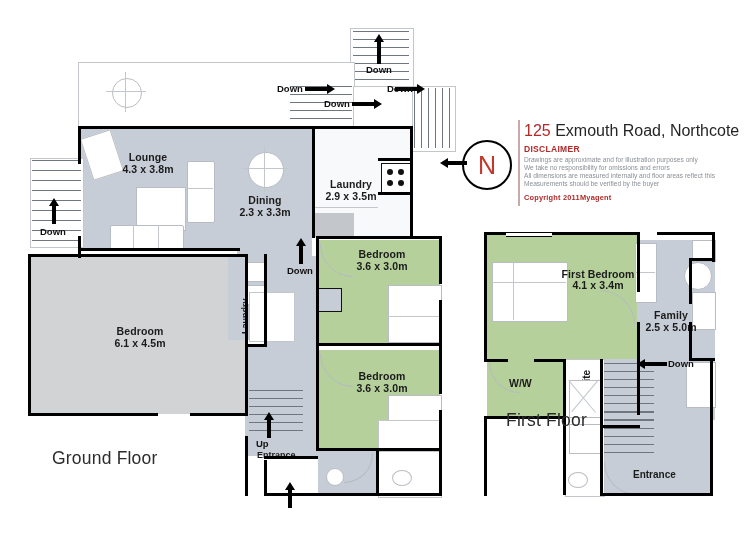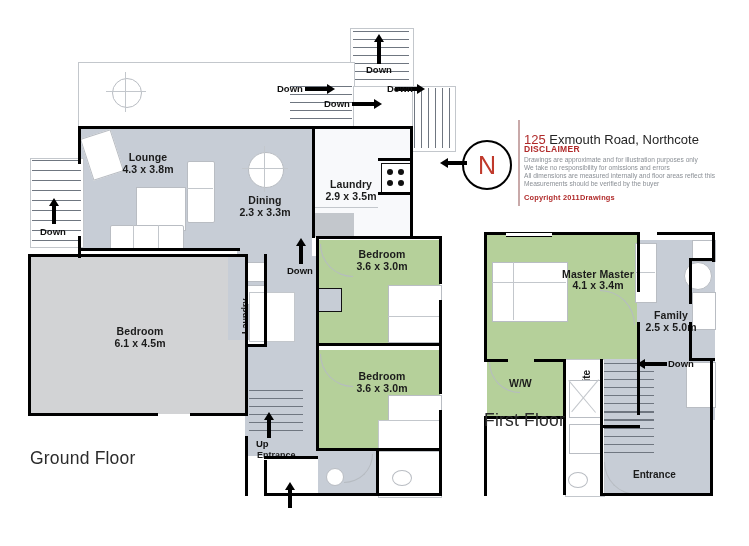--- a/index.html
+++ b/index.html
@@ -13,41 +13,41 @@
   .fill-gray{background:#d2d3d5;}
   .fill-white{background:#ffffff;}
   .fill-pale{background:#eceff3;}
   .wall{background:#000000;}
   .hair2{background:#c3c7cc;}
   
   .room{position:absolute;text-align:center;font-weight:bold;line-height:1.12;
         color:#1b1b1b;letter-spacing:.1px;}
   .room .n{display:block;font-size:10.5px;}
   .room .d{display:block;font-size:10.5px;}
-  .floorlabel{position:absolute;font-size:17.5px;color:#2b2b2b;font-weight:400;letter-spacing:.2px;}
+  .floorlabel{position:absolute;font-size:17.5px;color:#2b2b2b;font-weight:400;letter-spacing:.2px;padding-left:22px;}
   .tinylabel{position:absolute;font-size:9px;font-weight:bold;color:#1b1b1b;}
   .vert{transform:rotate(-90deg);transform-origin:left top;white-space:nowrap;}
   
   .arrow{position:absolute;}
   .ar-shaft{position:absolute;background:#000;}
   .ar-head{position:absolute;width:0;height:0;}
   .head-up{border-left:5.5px solid transparent;border-right:5.5px solid transparent;border-bottom:8px solid #000;}
   .head-right{border-top:5.5px solid transparent;border-bottom:5.5px solid transparent;border-left:8px solid #000;}
   .head-left{border-top:5.5px solid transparent;border-bottom:5.5px solid transparent;border-right:8px solid #000;}
   .dirlabel{position:absolute;font-size:9.5px;font-weight:bold;color:#111;white-space:nowrap;}
   
   .stairs{position:absolute;overflow:hidden;}
   .stairs i{position:absolute;left:0;right:0;height:1px;background:#6f7680;display:block;}
   .stairs.vt i{position:absolute;top:0;bottom:0;width:1px;height:auto;background:#6f7680;}
   
   .furn{position:absolute;border:1px solid #b9bdc3;background:#ffffff;}
   .furn.sof{border-radius:2px;}
   .circle{position:absolute;border:1px solid #b9bdc3;background:#fff;border-radius:50%;}
   
-  .title{position:absolute;font-size:13px;color:#252525;white-space:nowrap;margin-top:10px;}
+  .title{position:absolute;font-size:16px;color:#252525;white-space:nowrap;}
   .title b{color:#b02a2a;font-weight:400;}
   .disc-h{position:absolute;font-size:8.5px;font-weight:bold;color:#b02a2a;letter-spacing:.3px;}
   .disc-b{position:absolute;font-size:6.6px;color:#8a8f95;line-height:1.62;white-space:nowrap;}
   .copy{position:absolute;font-size:7.4px;font-weight:bold;color:#b02a2a;letter-spacing:.2px;}
   .compass{position:absolute;border:2.5px solid #000;border-radius:50%;
            display:flex;align-items:center;justify-content:center;}
   .compass span{font-size:25px;color:#c0392b;font-weight:400;line-height:1;}
 </style>
 </head>
 <body>
@@ -293,21 +293,21 @@
     <div class="abs hair2" style="left:492px;top:282px;width:74px;height:1px;"></div>
 
     <div class="furn" style="left:635px;top:243px;width:20px;height:58px;"></div>
     <div class="abs hair2" style="left:635px;top:272px;width:20px;height:1px;"></div>
     <div class="circle" style="left:684px;top:262px;width:26px;height:26px;"></div>
     <div class="furn" style="left:692px;top:240px;width:22px;height:20px;"></div>
     <div class="furn" style="left:692px;top:292px;width:22px;height:36px;"></div>
     <div class="furn" style="left:686px;top:362px;width:28px;height:44px;"></div>
 
     <div class="room" style="left:553px;top:269px;width:90px;">
-      <span class="n" style="line-height:1.08;">Master Master</span>
+      <span class="n" style="line-height:1.08;">First Bedroom</span>
       <span class="d">4.1 x 3.4m</span>
     </div>
     <div class="room" style="left:628px;top:310px;width:86px;">
       <span class="n">Family</span>
       <span class="d">2.5 x 5.0m</span>
     </div>
     <div class="tinylabel" style="left:509px;top:377px;font-size:10.5px;">W/W</div>
     <div class="tinylabel vert" style="left:581px;top:406px;font-size:10px;">Ensuite</div>
     <div class="tinylabel" style="left:633px;top:469px;font-size:10px;">Entrance</div>
 
@@ -388,16 +388,16 @@
     <div class="title" style="left:524px;top:122px;">
       <b>125</b>
       <span>Exmouth Road, Northcote</span>
     </div>
     <div class="disc-h" style="left:524px;top:144px;">DISCLAIMER</div>
     <div class="disc-b" style="left:524px;top:155px;">Drawings are approximate and for illustration purposes only</div>
     <div class="disc-b" style="left:524px;top:163px;">We take no responsibility for omissions and errors</div>
     <div class="disc-b" style="left:524px;top:171px;">All dimensions are measured internally and floor areas reflect this</div>
     <div class="disc-b" style="left:524px;top:179px;">Measurements should be verified by the buyer</div>
     <div class="copy" style="left:524px;top:193px;">Copyright 2011</div>
-    <div class="copy" style="left:580px;top:193px;">Drawings</div>
+    <div class="copy" style="left:580px;top:193px;">Myagent</div>
   </div>
 
 </div>
 
 </body></html>

